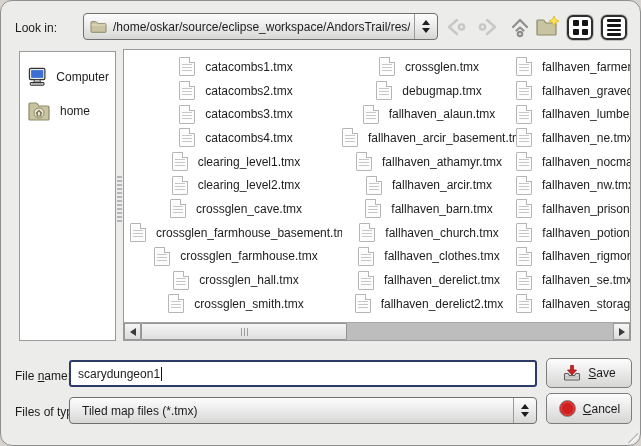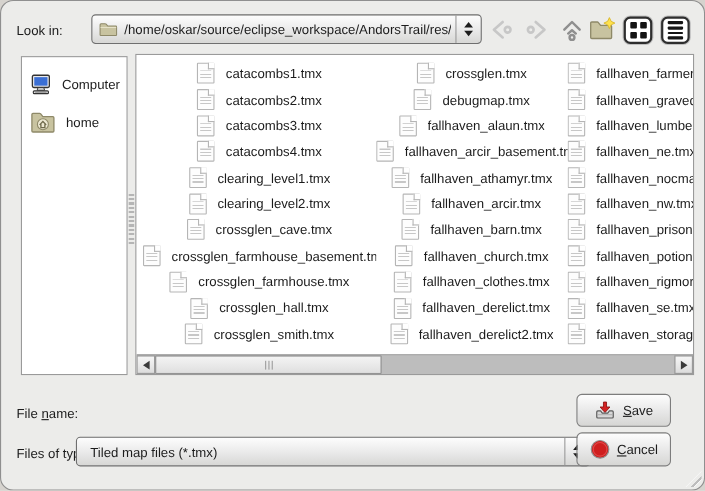--- a/index.html
+++ b/index.html
@@ -59,21 +59,21 @@
   .sb-thumb{position:absolute;left:17px;top:0;bottom:0;width:206px;background:linear-gradient(#f4f4f4,#dfdfdf);
     border:1px solid #949494;box-sizing:border-box;border-radius:1px;display:flex;align-items:center;justify-content:center;gap:2px;}
   .sb-thumb i{width:1px;height:8px;background:#9d9d9d;}
   
   .fname-label{position:absolute;left:14px;top:368px;}
   .ftype-label{position:absolute;left:14px;top:404px;}
   .mn{text-decoration:underline;}
   .fname-input{position:absolute;left:68px;top:359px;width:468px;height:27px;box-sizing:border-box;
     background:#ffffff;border:2px solid #2c3a68;border-radius:3px;display:flex;align-items:center;padding-left:7px;}
   .caret{display:inline-block;width:1px;height:14px;background:#111;margin-left:1px;vertical-align:middle;}
-  .pushbtn{position:absolute;left:523px;width:86px;box-sizing:border-box;
+  .pushbtn{position:absolute;left:545px;width:86px;box-sizing:border-box;
     background:linear-gradient(#fdfdfd,#e7e7e7 55%,#d6d6d4);border:1px solid #7d7d7d;border-radius:5px;
     display:flex;align-items:center;justify-content:center;gap:6px;font-size:12px;color:#1c1c1c;padding:0;}
   .btn-save{top:357px;height:30px;}
   .btn-cancel{top:392px;height:31px;}
   .resize-grip{position:absolute;right:2px;bottom:2px;width:15px;height:15px;
     background:repeating-linear-gradient(135deg,transparent 0 3px,#bdbdbd 3px 4.5px,#f7f7f7 4.5px 5.5px);
     clip-path:polygon(100% 0,100% 100%,0 100%);}
 </style>
 </head>
 <body>
@@ -308,20 +308,24 @@
           <i></i>
           <i></i>
         </span>
       <span class="sb-arrow sb-right">
           <i class="sb-tri-r"></i>
         </span>
     </div>
   </div>
 
   <span class="fname-label"><span>File </span><span class="mn">n</span><span>ame:</span></span>
+  <div class="fname-input">
+    <span>scarydungeon1</span>
+      <span class="caret"></span>
+  </div>
 
   <button class="pushbtn btn-save">
     <svg width="20" height="18" viewBox="0 0 20 18">
       <path d="M8.6 1.5 L11.4 1.5 L11.4 6 L14.5 6 L10 11 L5.5 6 L8.6 6 Z" fill="#d42222" stroke="#8c1414" stroke-width="0.8"></path>
       <path d="M2.5 10.5 Q2.5 9.5 3.5 9.5 L6 9.5 L7.5 11.5 L12.5 11.5 L14 9.5 L16.5 9.5 Q17.5 9.5 17.5 10.5 L17.5 15 Q17.5 16 16.5 16 L3.5 16 Q2.5 16 2.5 15 Z" fill="#d8d8d8" stroke="#5c5c5c" stroke-width="1.1"></path>
       <path d="M3.5 13 h13" stroke="#aaa" stroke-width="0.8"></path>
     </svg>
     <span><span class="mn">S</span><span>ave</span></span>
   </button>
 

